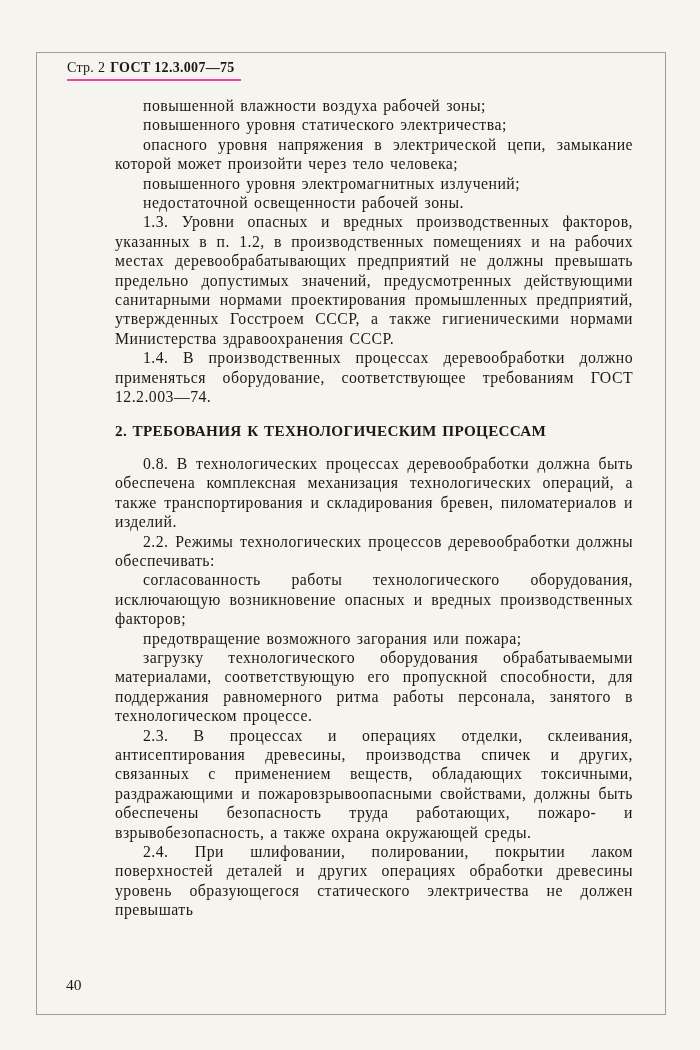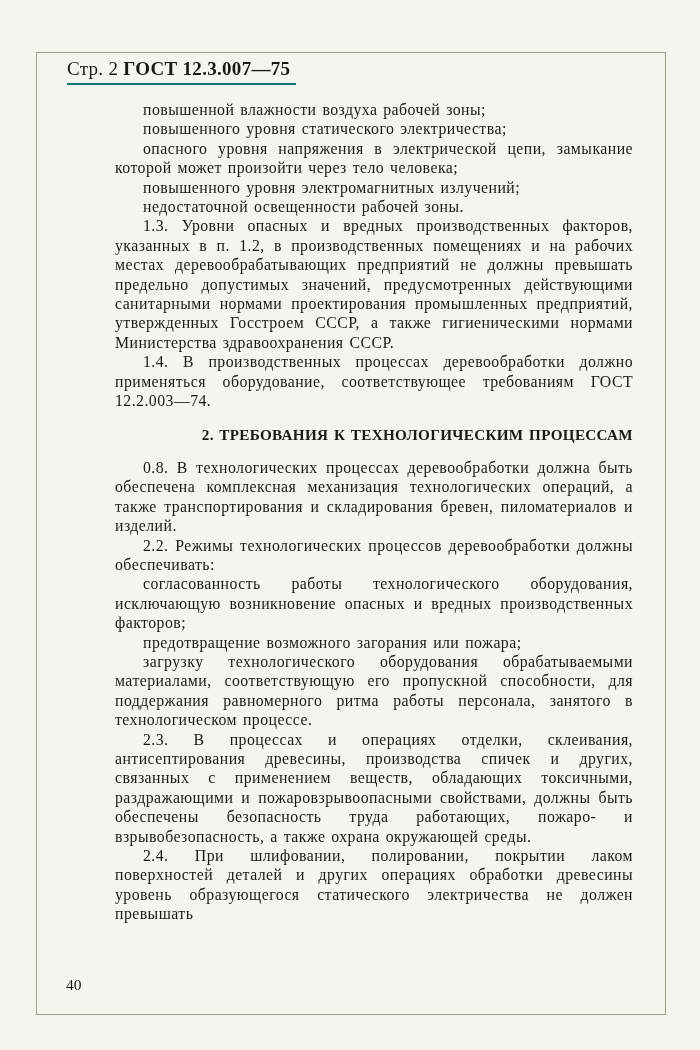--- a/index.html
+++ b/index.html
@@ -19,40 +19,40 @@
     border: 1px solid #a29b8e;
     pointer-events: none;
   }
   .content {
     position: absolute;
     left: 67px; top: 58px;
     width: 566px;
   }
   .page-header {
     display: inline-block;
-    font-size: 19px;
+    font-size: 14px;
     letter-spacing: .3px;
-    border-bottom: 2px solid #0f766e;
+    border-bottom: 2px solid #ec4899;
     padding: 0 6px 3px 0;
   }
   .page-header .code { font-weight: bold; margin-left: 5px; }
   .body-text {
     margin-top: 15px;
     font-size: 15.8px;
     line-height: 19.4px;
     text-align: justify;
     letter-spacing: .45px;
     word-spacing: 1.5px;
     margin-left: 48px;
   }
   .body-text p { margin: 0; text-indent: 28px; }
   .section-heading {
     font-size: 15.2px;
     font-weight: bold;
-    text-align: right;
+    text-align: left;
     margin: 14px 0 14px 0;
     letter-spacing: .3px;
   }
   .page-number {
     position: absolute;
     left: 66px; top: 976px;
     font-size: 15.5px;
   }
 </style>
 </head>

